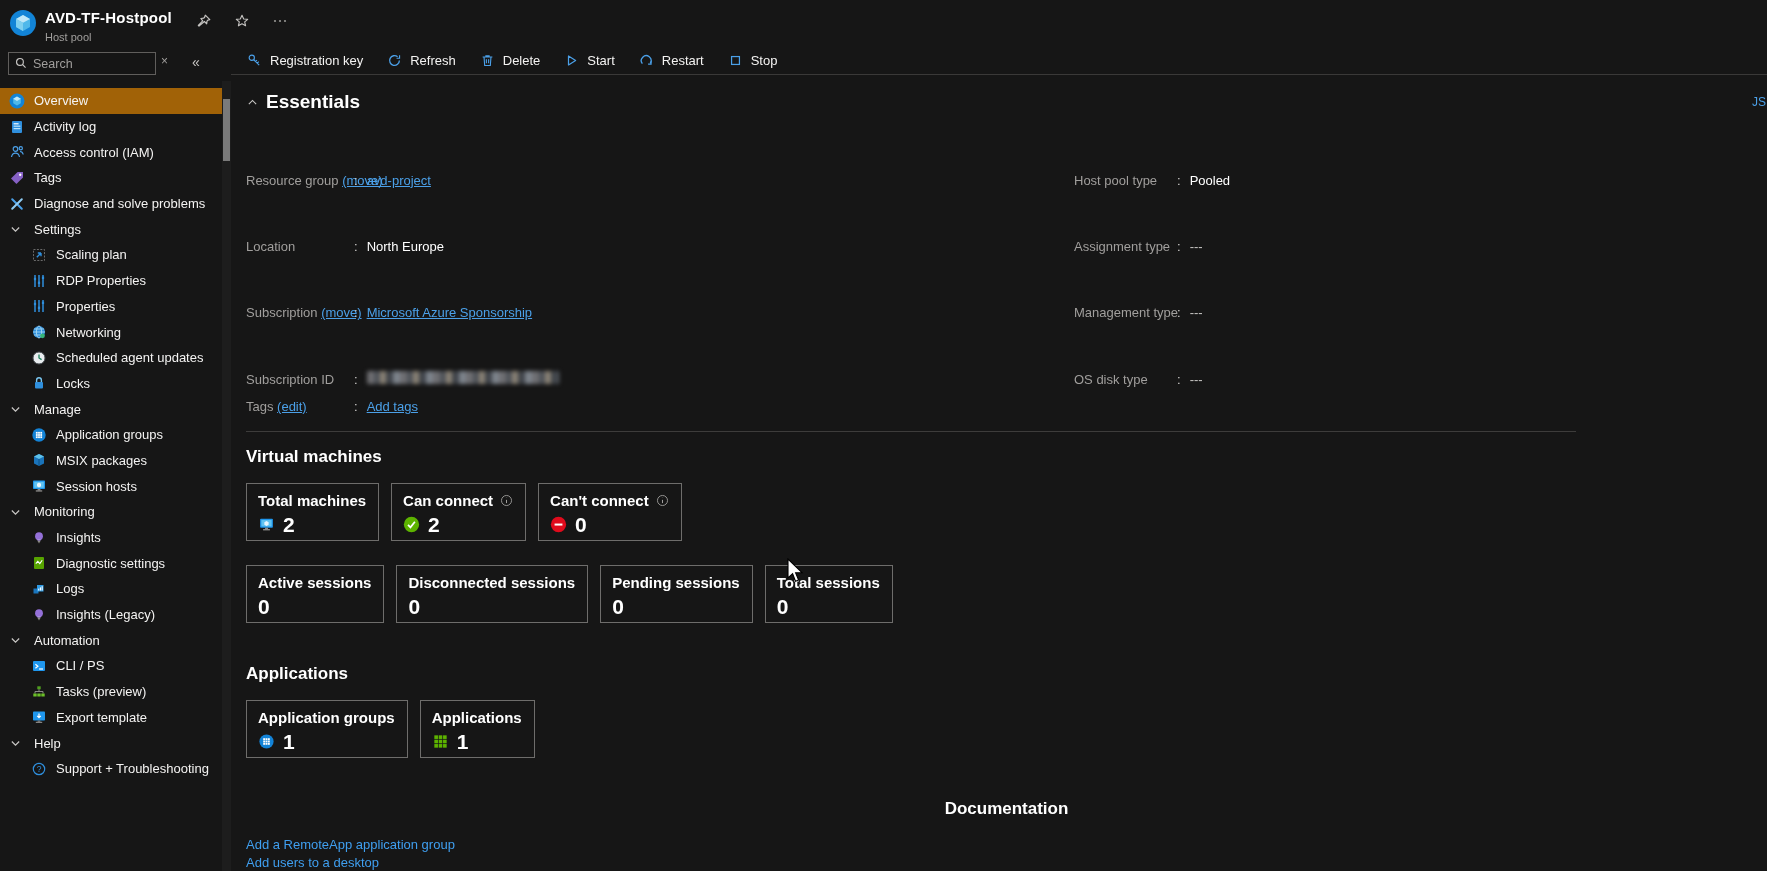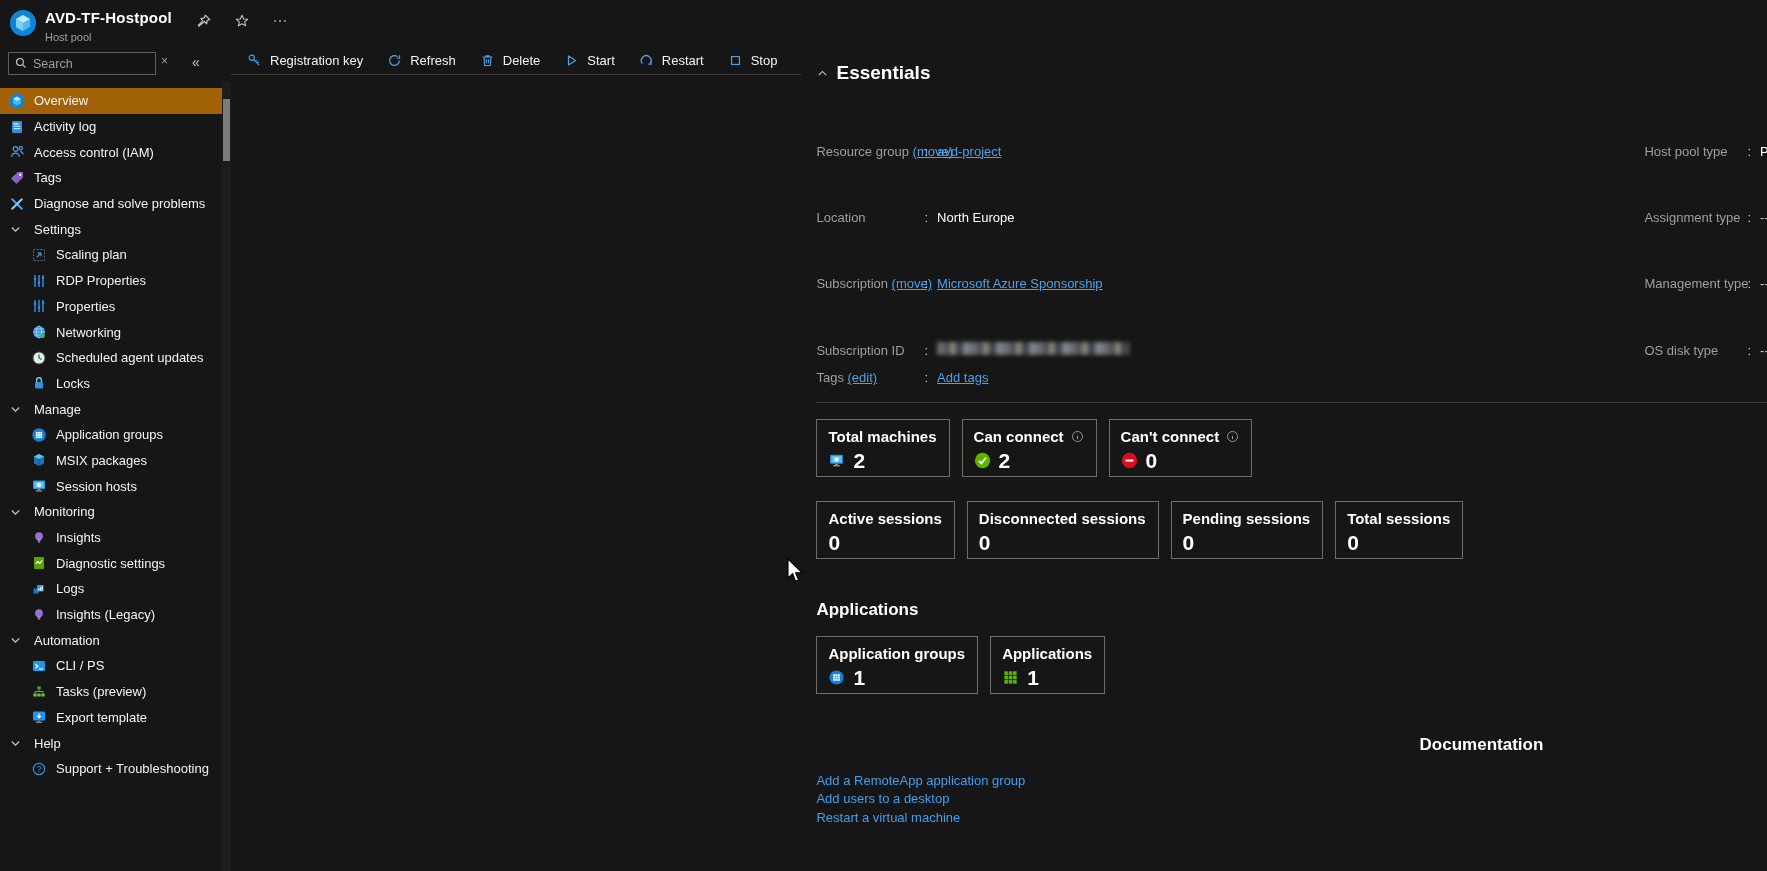--- a/index.html
+++ b/index.html
@@ -43,21 +43,21 @@
   .nav-item .ico { width:16px; height:16px; flex:none; display:inline-flex; margin-right:9px; }
   .nav-item .ico svg { width:16px; height:16px; }
   .nav-item.group .ico svg { width:13px; height:13px; margin-top:2px; }
   .nav-item span.lbl { white-space:nowrap; }
 
   
   .vscroll { position:absolute; left:222px; top:35px; bottom:0; width:9px; background:#1d1d1d; }
   .vscroll .thumb { position:absolute; top:18px; left:1px; width:7px; height:62px; background:#7a7a7a; }
 
   
-  .content { flex:1; margin-left:9px; display:flex; min-width:0; }
+  .content { flex:1; margin-left:9px; display:flex; flex-direction:column; min-width:0; }
   .toolbar { height:29px; display:flex; align-items:center; padding-left:16px; border-bottom:1px solid #3a3938; flex:none; }
   .tb-btn { display:inline-flex; align-items:center; gap:8px; margin-right:24px; cursor:pointer; color:#f4f3f2; font-size:13px; }
   .tb-btn .ico, .tb-btn .ico svg { width:15px; height:15px; display:inline-flex; }
 
   .scrollbody { padding:16px 0 0 15px; position:relative; }
 
   .ess-head { display:flex; align-items:center; }
   .ess-head .ico { width:13px; height:13px; margin-right:7px; display:inline-flex; cursor:pointer; }
   .ess-head .ico svg { width:13px; height:13px; }
   .ess-title { font-weight:700; font-size:19px; color:#fff; }
@@ -550,20 +550,21 @@
               <div class="ess-row">
                 <span class="ess-label">OS disk type</span>
                 <span class="ess-colon">:</span>
                 <span class="ess-value dim">---</span>
               </div>
             </div>
         </div>
 
         <div class="divider"></div>
 
+        <h2 class="sec h-vm">Virtual machines</h2>
         <div class="tile-row" id="vm-tiles-1">
             <div class="tile">
               <div class="tile-label">
                 <span>Total machines</span>
               </div>
               <div class="tile-value">
                 <span class="ico">
                   <svg viewBox="0 0 16 16">
                     <rect x="2" y="2.6" width="12" height="8.4" rx=".8" fill="#1f97ee"></rect>
                     <rect x="3.2" y="3.8" width="9.6" height="6" fill="#62c3f0"></rect>

